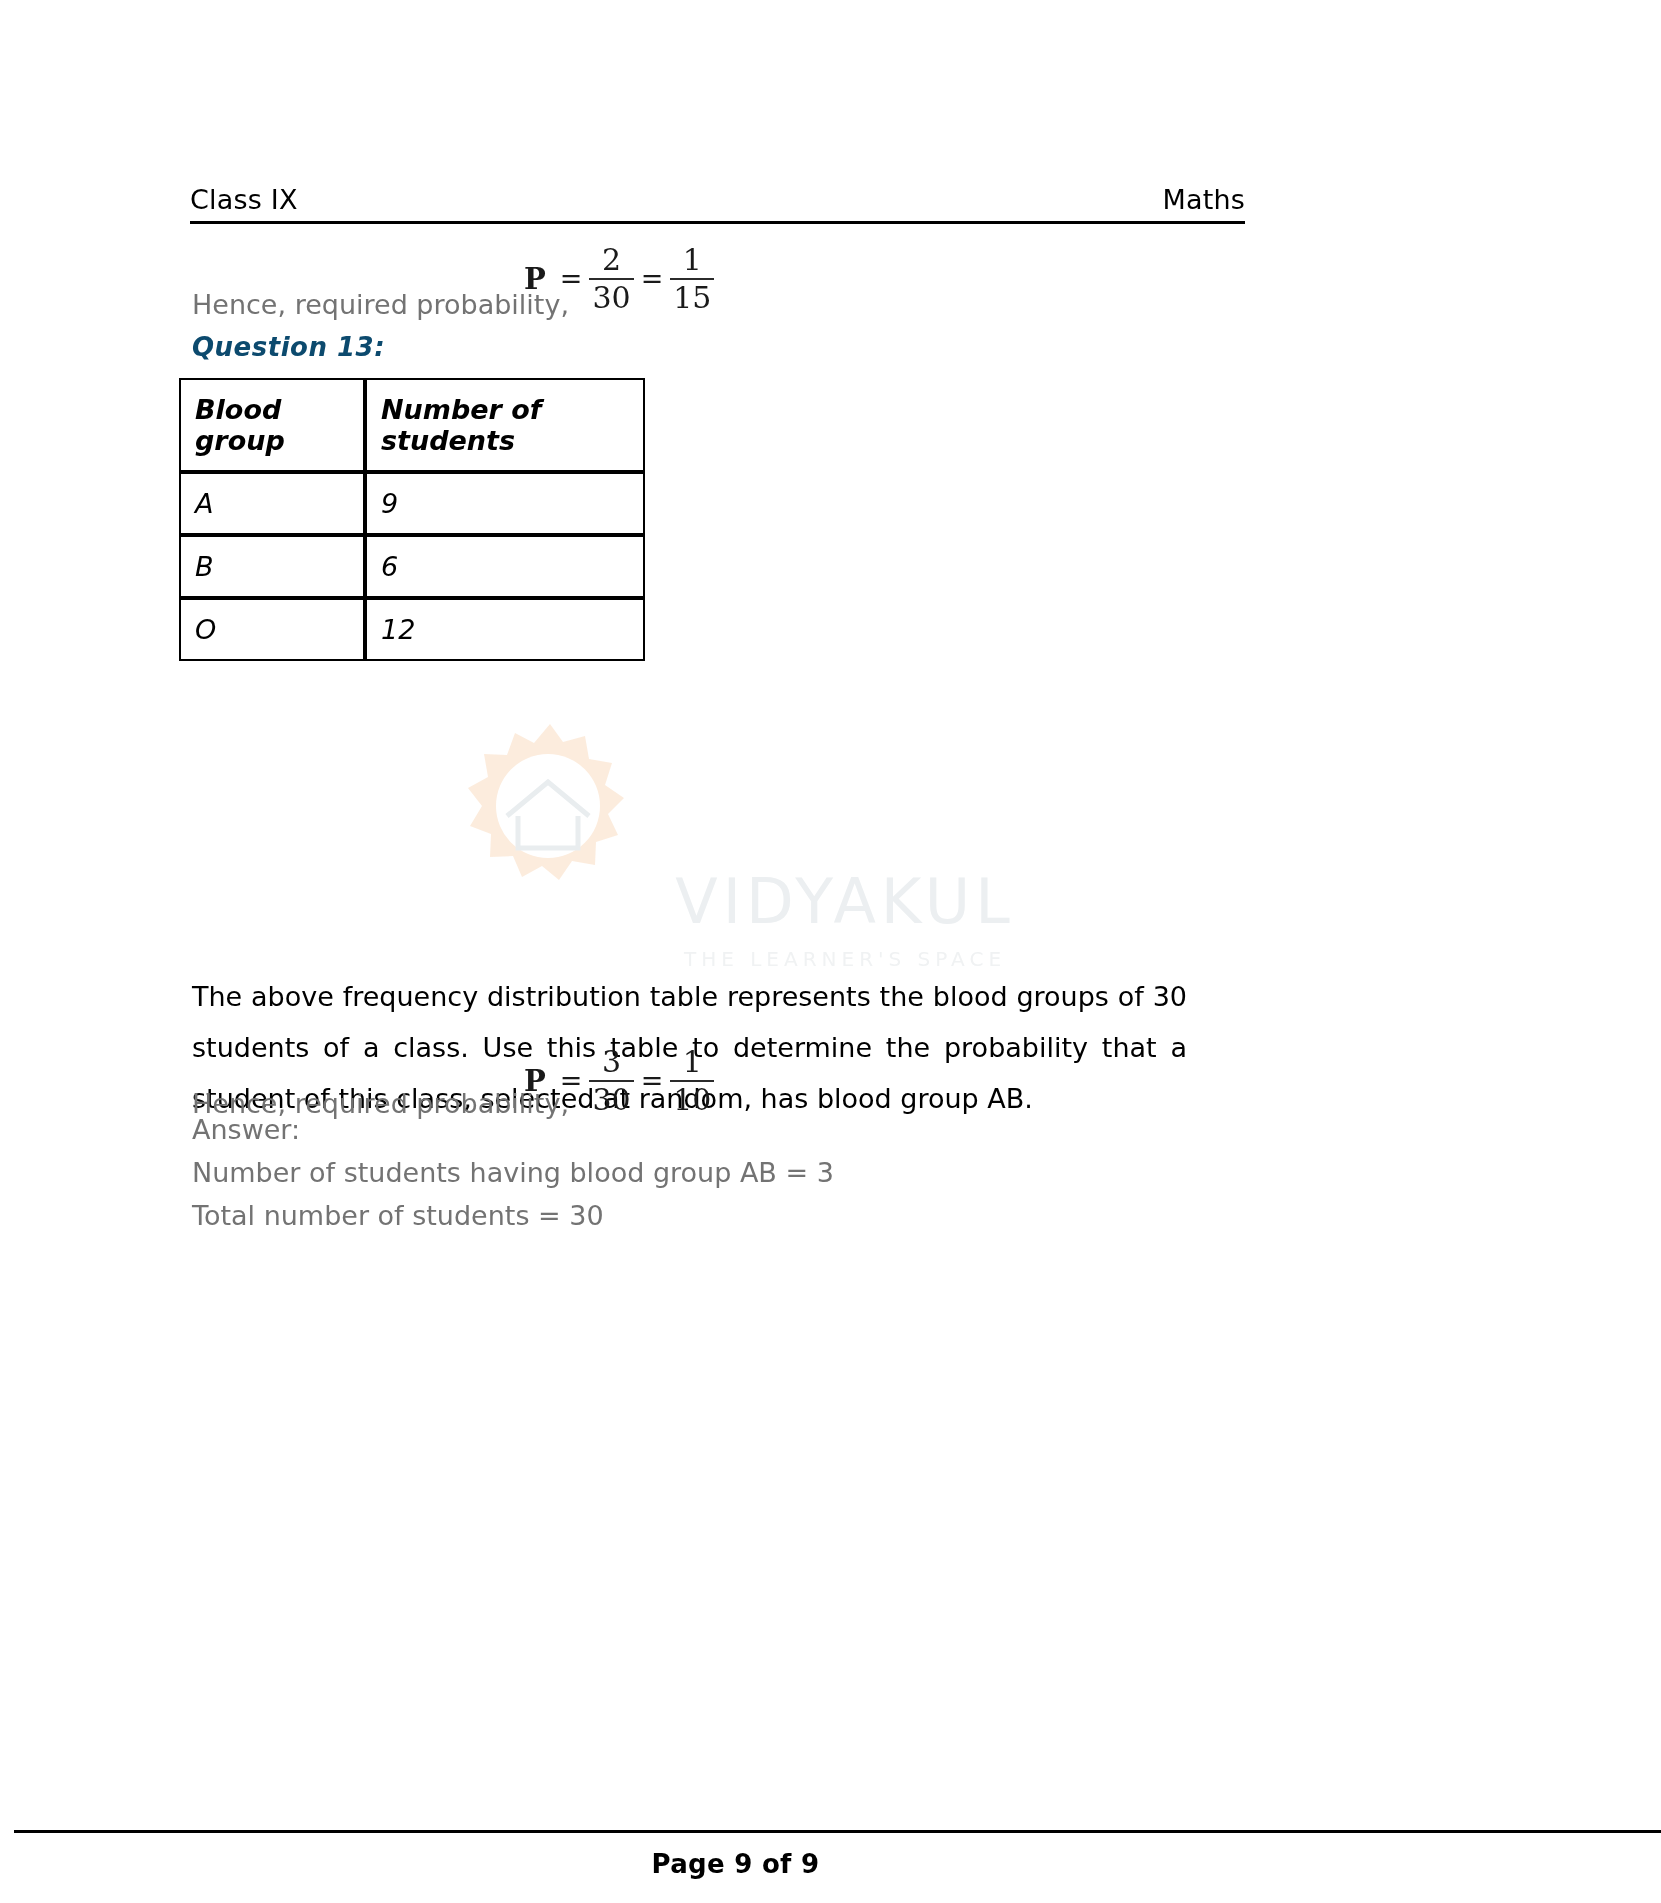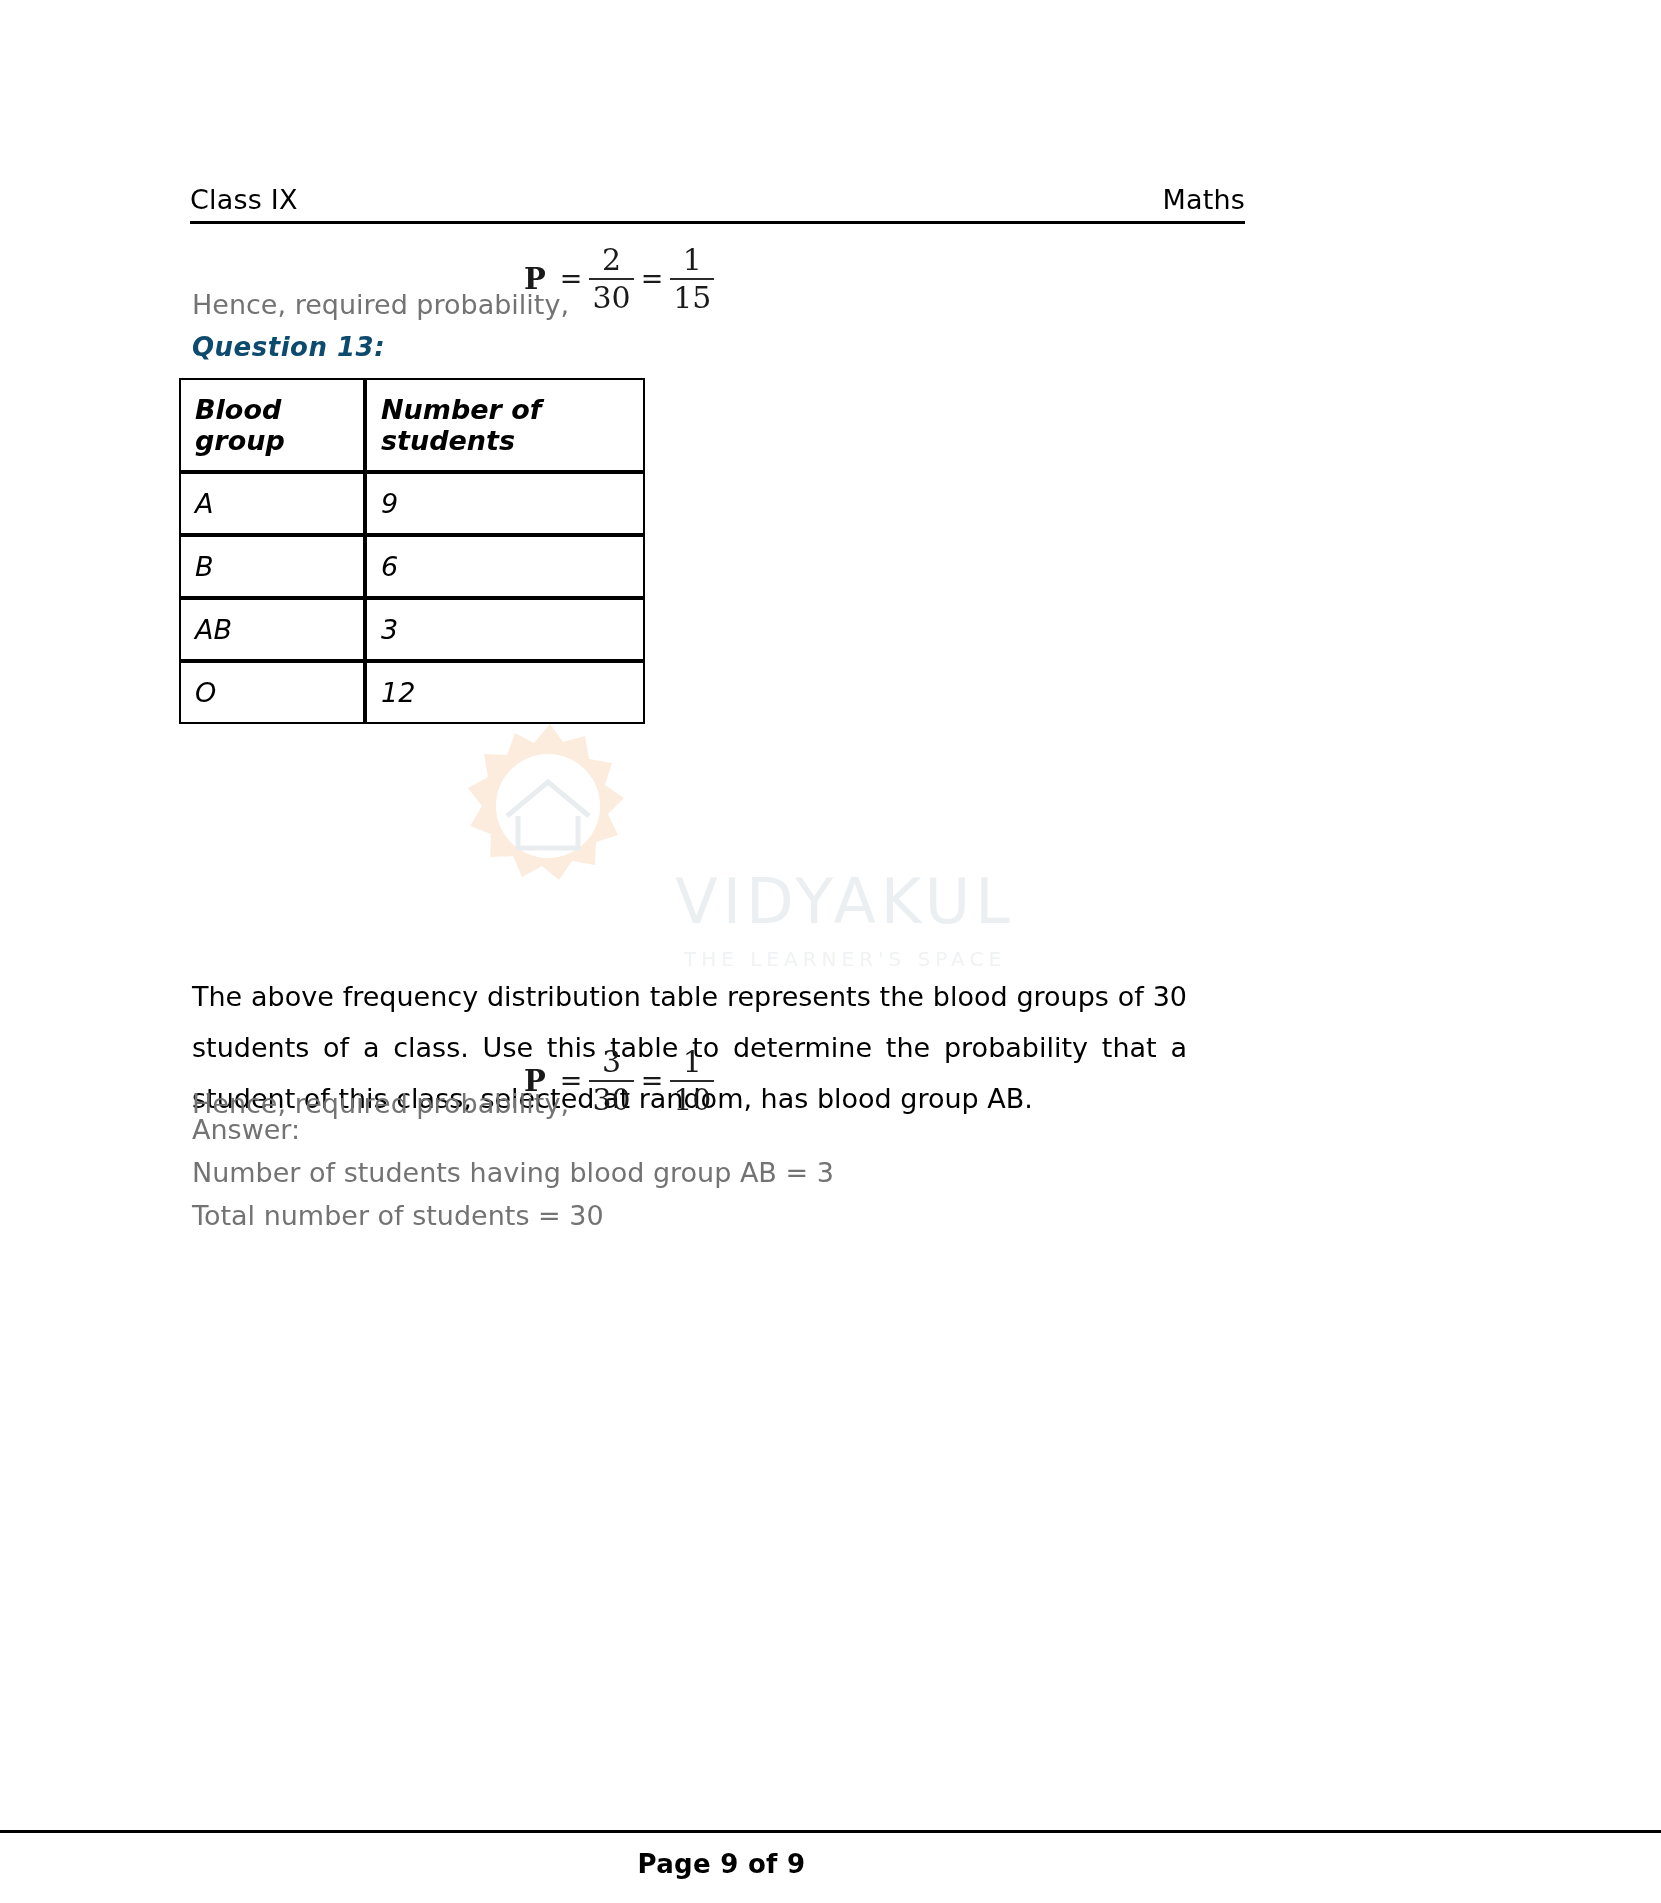--- a/index.html
+++ b/index.html
@@ -193,21 +193,21 @@
     text-justify: inter-word;
   }
 
   .ans-label { left: 192px; top: 1100px; }
   .ans-line-1 { left: 192px; top: 1143px; }
   .ans-line-2 { left: 192px; top: 1186px; }
 
   
   .doc-footer {
     position: absolute;
-    left: 0;
+    left: 14px;
     top: 1814px;
     width: 1443px;
   }
   .footer-rule {
     width: 1661px;
     height: 3px;
     background: #000;
   }
   .footer-text {
     margin-top: 16px;
@@ -277,24 +277,20 @@
       <tbody>
         <tr>
           <td class="col-group">A</td>
           <td class="col-count">9</td>
         </tr>
         <tr>
           <td class="col-group">B</td>
           <td class="col-count">6</td>
         </tr>
         <tr>
-          <td class="col-group">AB</td>
-          <td class="col-count">3</td>
-        </tr>
-        <tr>
           <td class="col-group">O</td>
           <td class="col-count">12</td>
         </tr>
       </tbody>
     </table>
 
     <div class="para">The above frequency distribution table represents the blood groups of 30 students of a class. Use this table to determine the probability that a student of this class, selected at random, has blood group AB.</div>
 
     <div class="block ans-label">Answer:</div>
     <div class="block ans-line-1">Number of students having blood group AB = 3</div>

